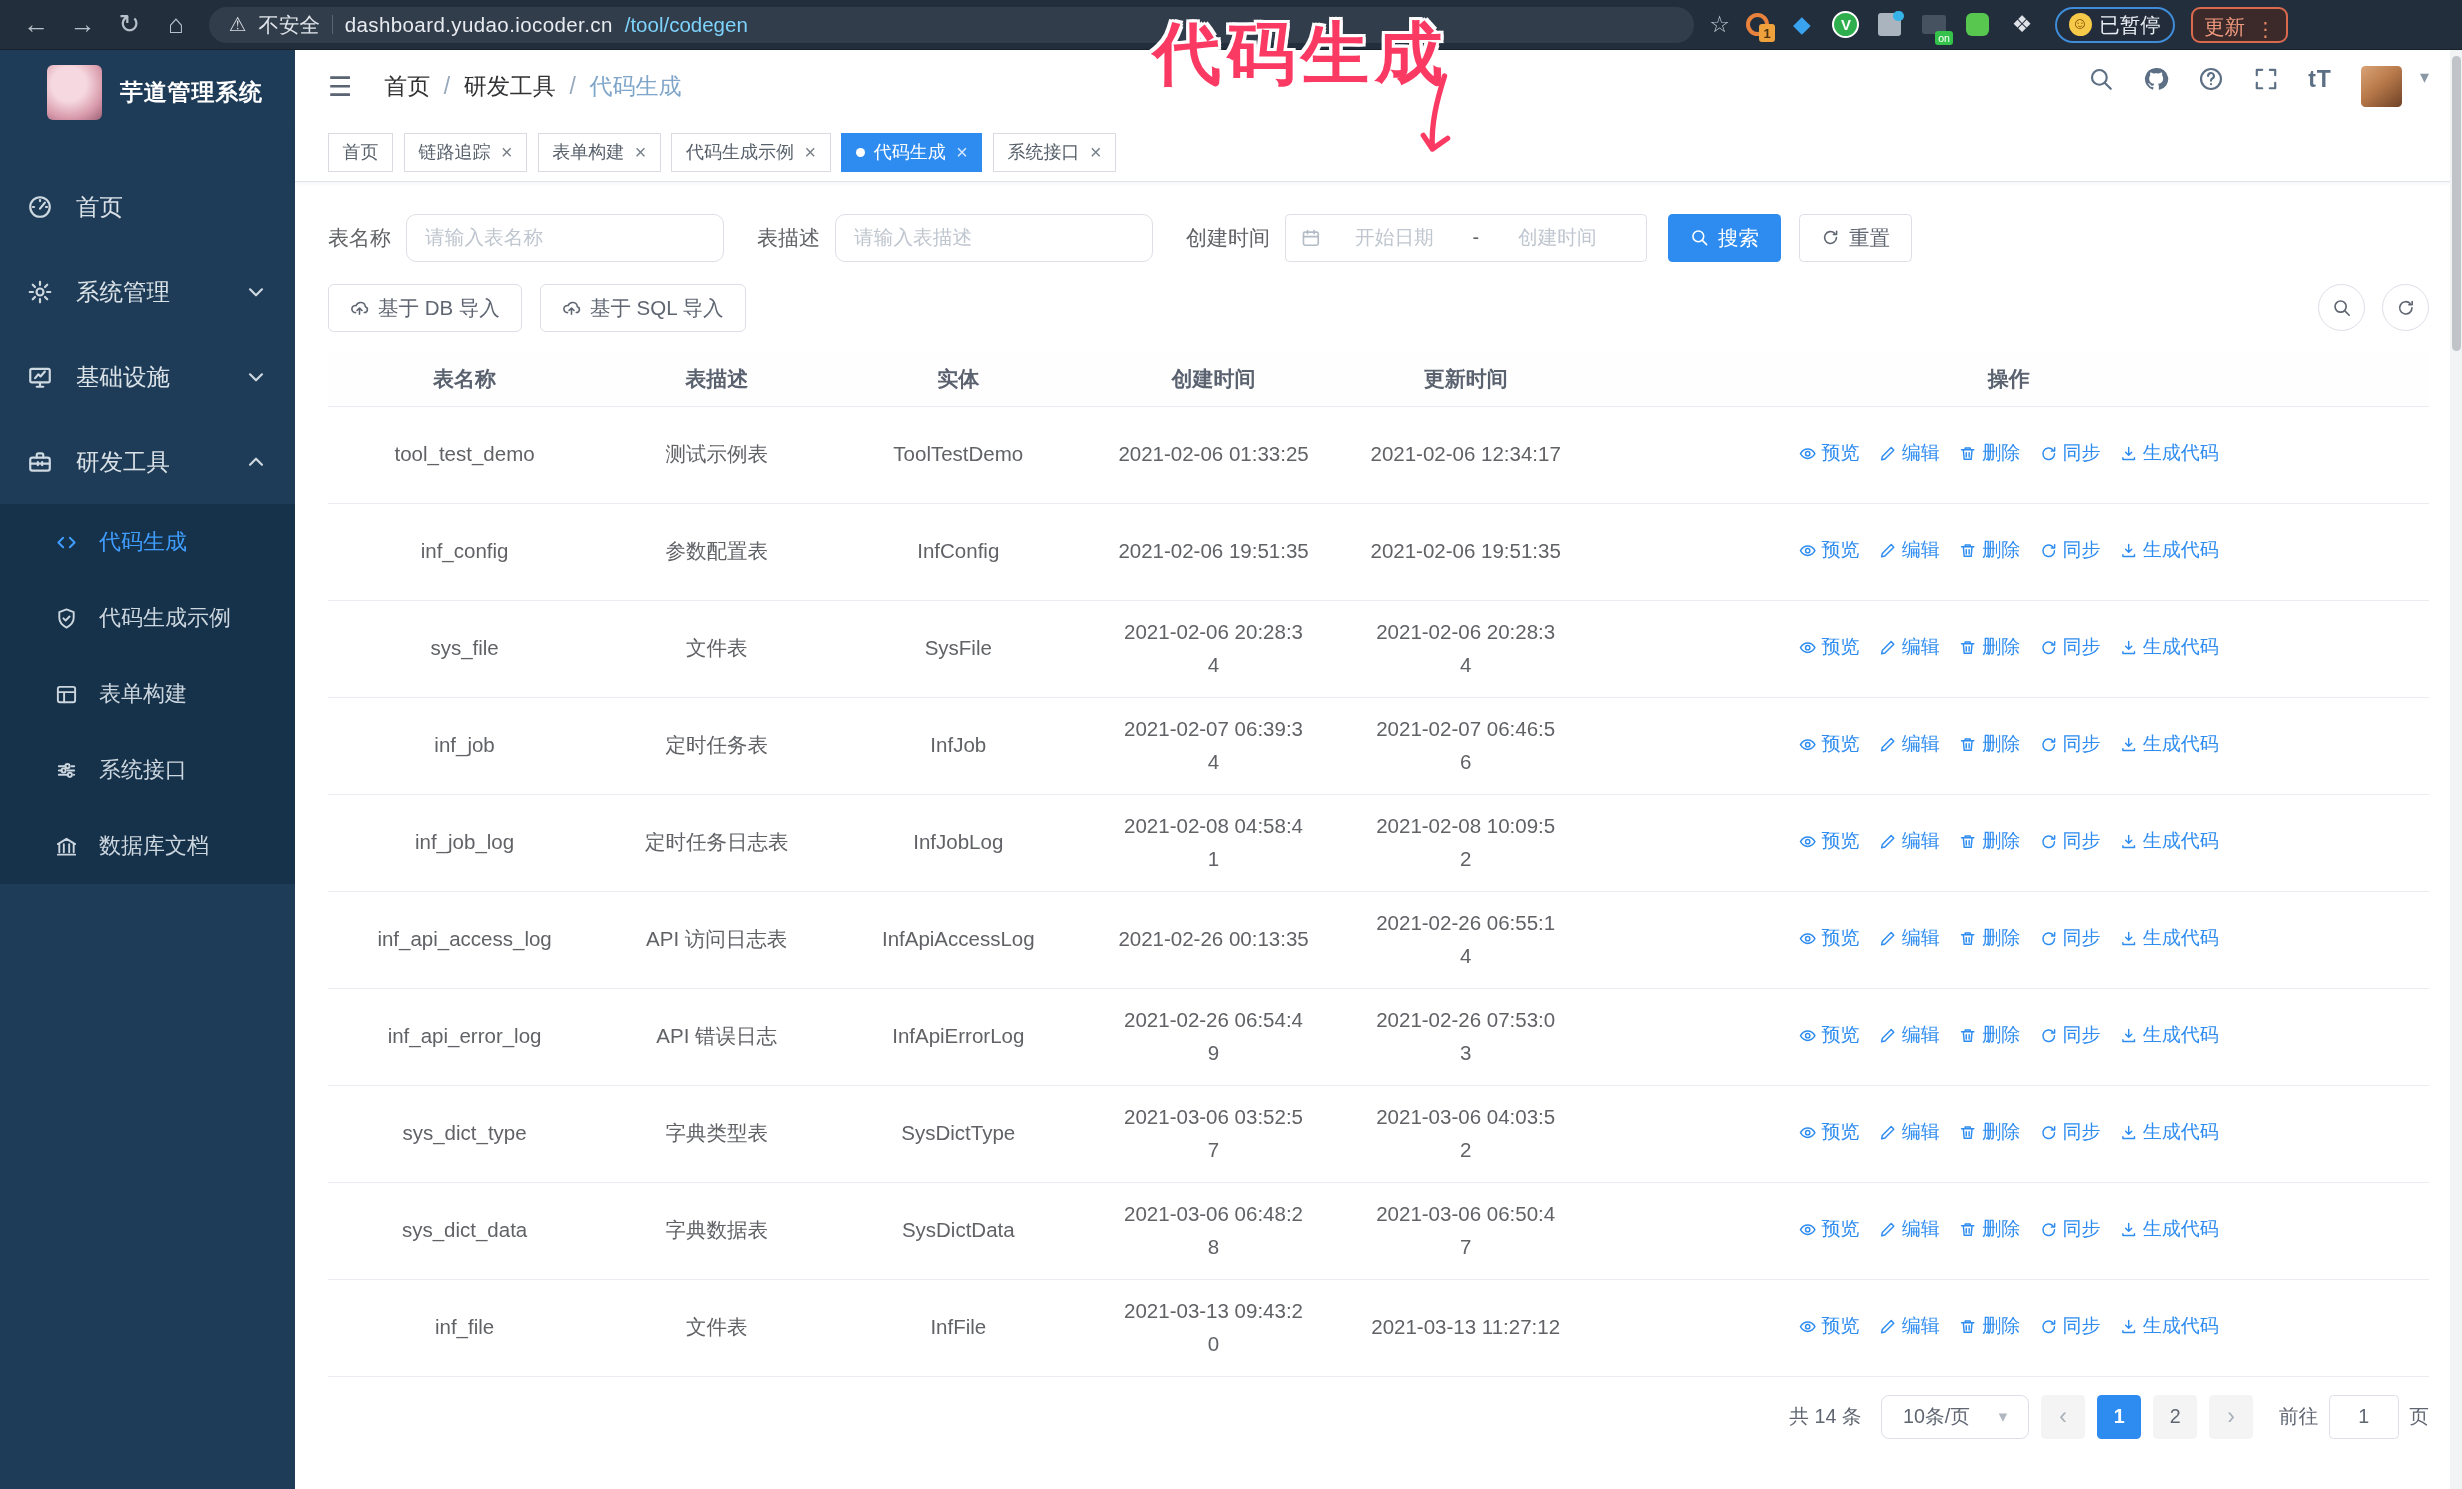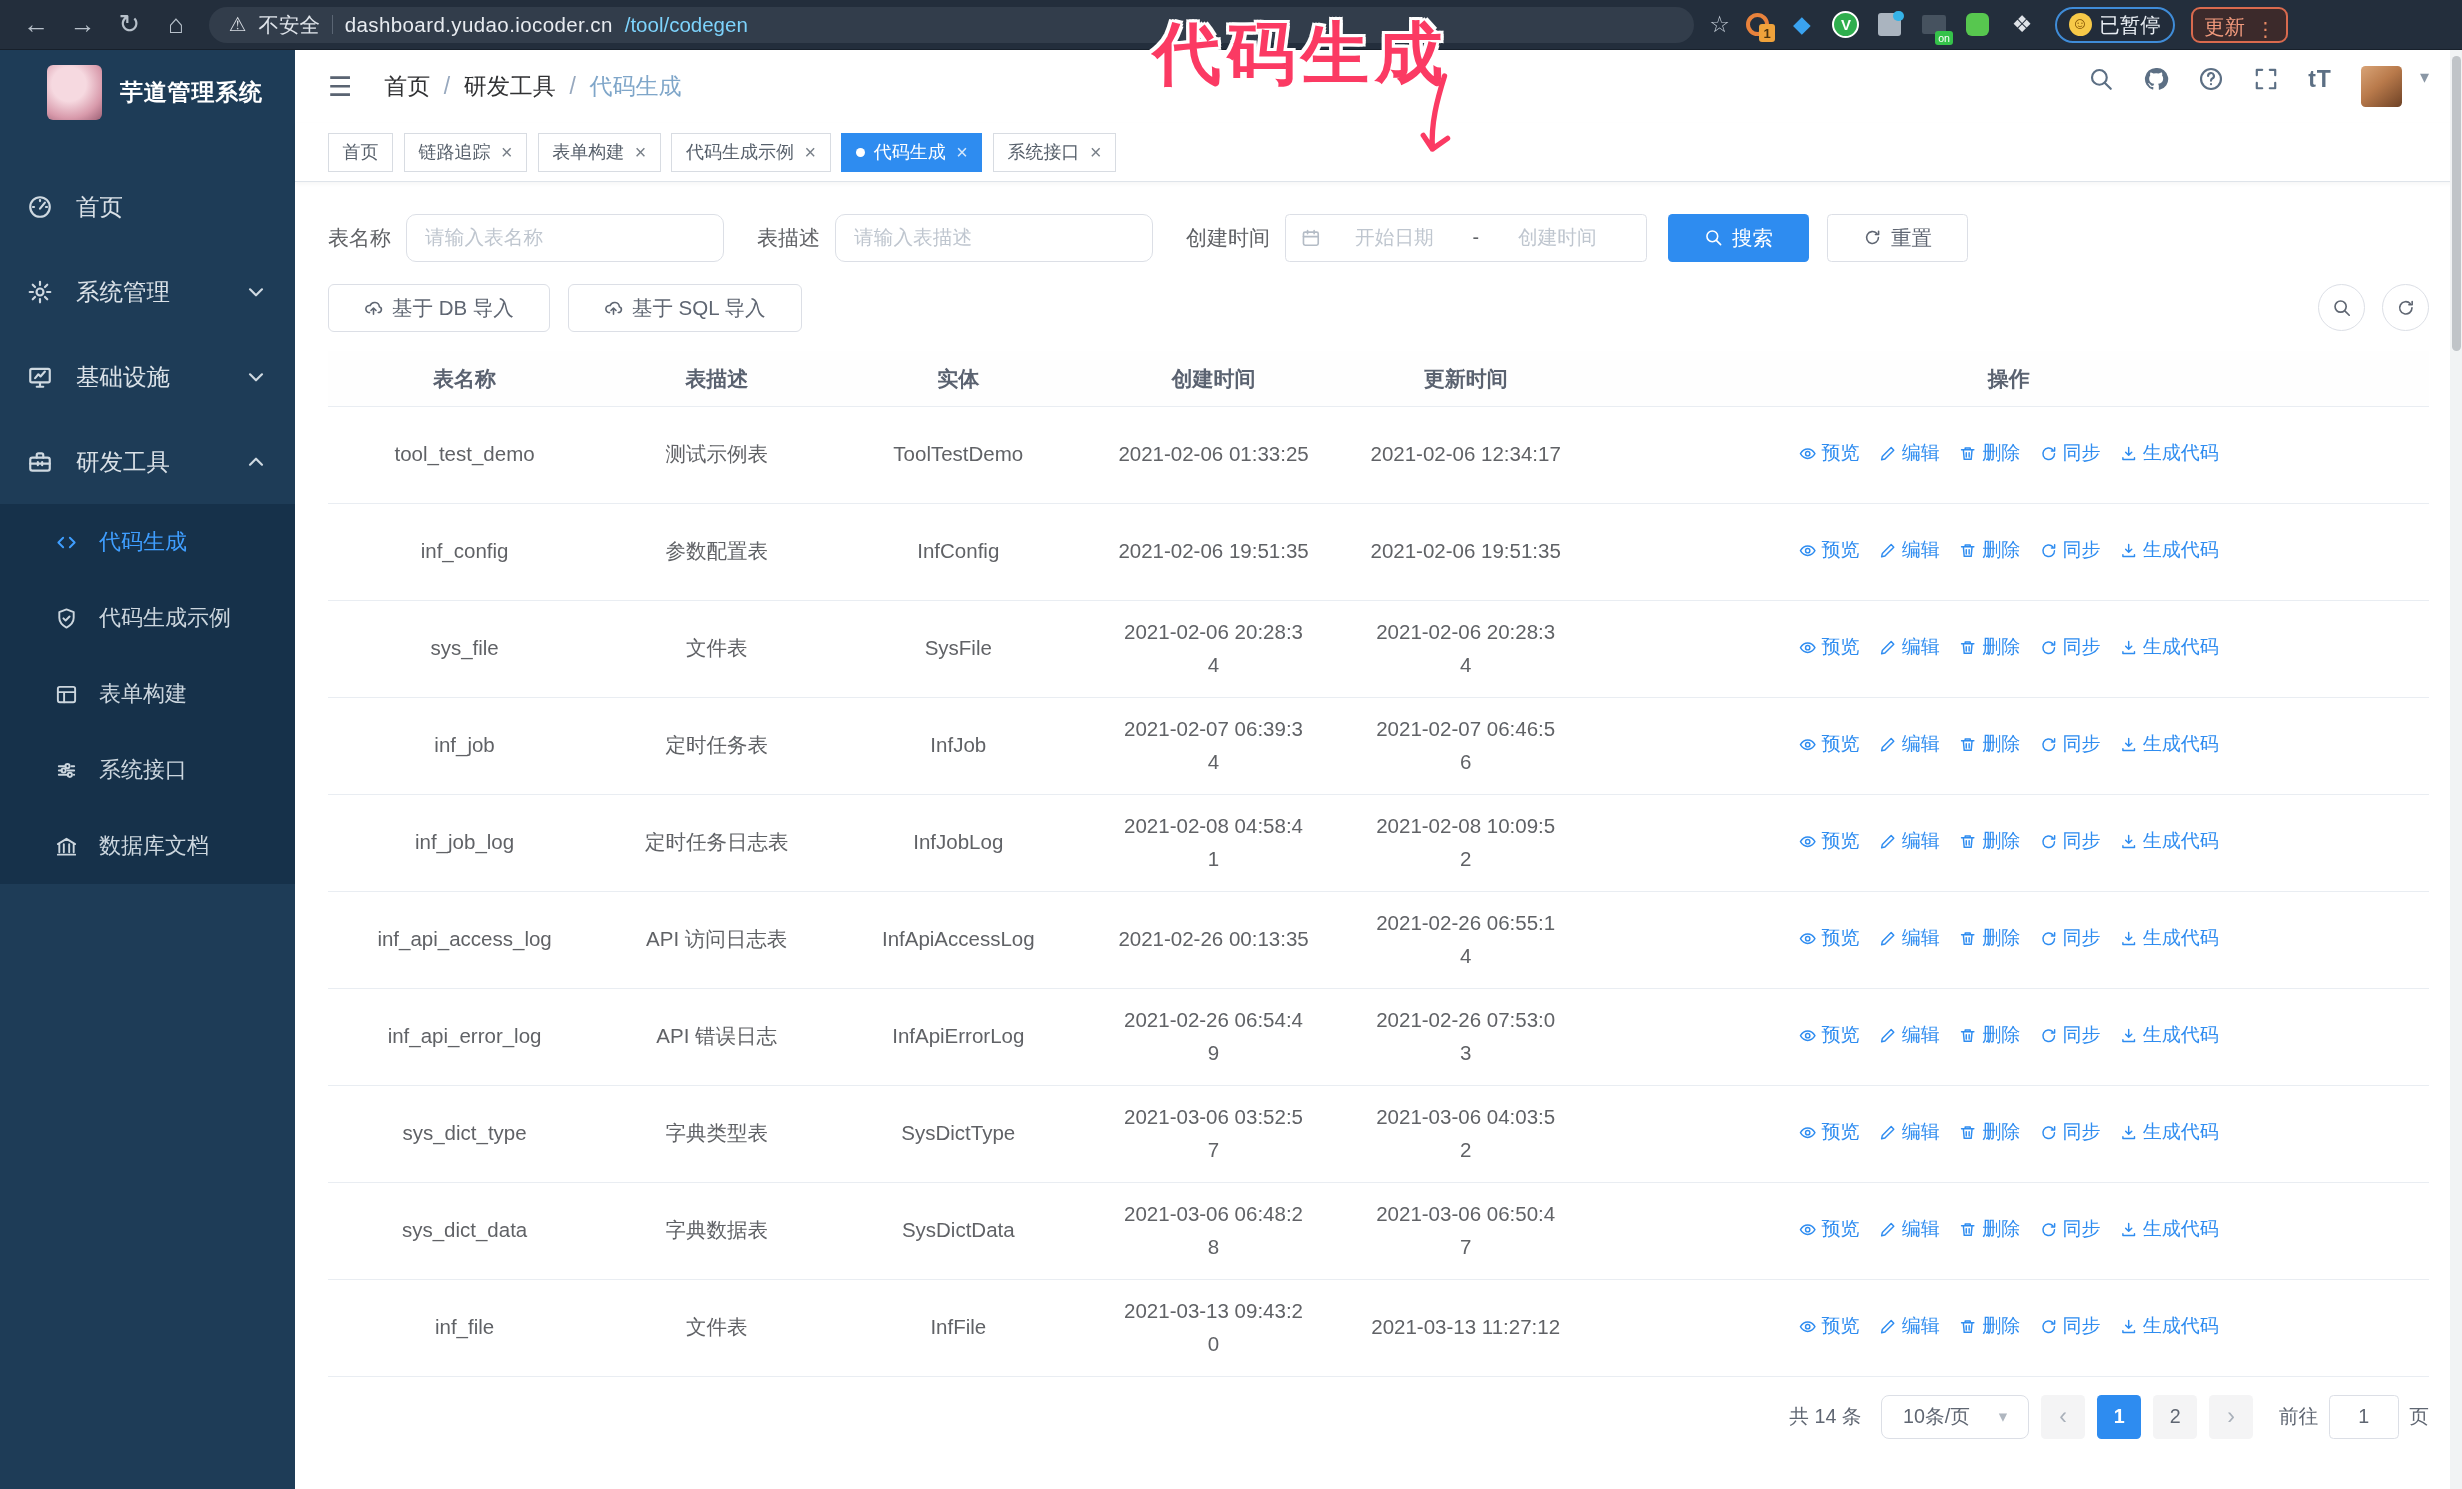--- a/index.html
+++ b/index.html
@@ -74,21 +74,21 @@
 
   .main{flex:1;padding:29px 33px 0 33px;position:relative}
   .filter-row{display:flex;align-items:center;height:53px;margin-bottom:19.7px}
   .f-label{font-size:21px;color:#606266;margin-right:15px;flex:none}
   .f-input{width:318px;height:48px;border:0.8px solid #dcdfe6;border-radius:10px;padding:0 18px;font-size:19.7px;color:#606266;outline:none;margin-right:33px}
   .f-input::placeholder{color:#bfc6cf}
   .date-box{width:362px;height:48px;border:0.8px solid #dcdfe6;border-radius:4.5px;display:flex;align-items:center;padding:0 15px;color:#bfc6cf;font-size:19.7px;margin-right:21px}
   .date-box .icn{font-size:19.7px;color:#b4bcc6}
   .date-ph{flex:1;text-align:center}
   .date-sep{color:#606266;padding:0 4.5px}
-  .btn{height:48px;border-radius:4.5px;display:inline-flex;align-items:center;gap:9px;font-size:20.5px;cursor:pointer;border:0.8px solid transparent;padding:0 35px;flex:none}
+  .btn{height:48px;border-radius:4.5px;display:inline-flex;align-items:center;gap:9px;font-size:20.5px;cursor:pointer;border:0.8px solid transparent;padding:0 21px;flex:none}
   .btn .icn{font-size:19px}
   .btn-primary{background:#2e8cf0;color:#fff;margin-right:18px}
   .btn-plain{background:#fff;border-color:#dcdfe6;color:#5f6672}
 
   .import-row{display:flex;align-items:center;margin-bottom:19.7px}
   .import-row .btn{margin-right:18px;border-radius:6px}
   .round-tools{margin-left:auto;display:flex;gap:16.7px}
   .round-btn{width:47px;height:47px;border-radius:50%;border:0.8px solid #dcdfe6;background:#fff;display:flex;align-items:center;justify-content:center;color:#5f6672;font-size:19.7px;cursor:pointer}
 
   table{width:100%;border-collapse:collapse;table-layout:fixed}

